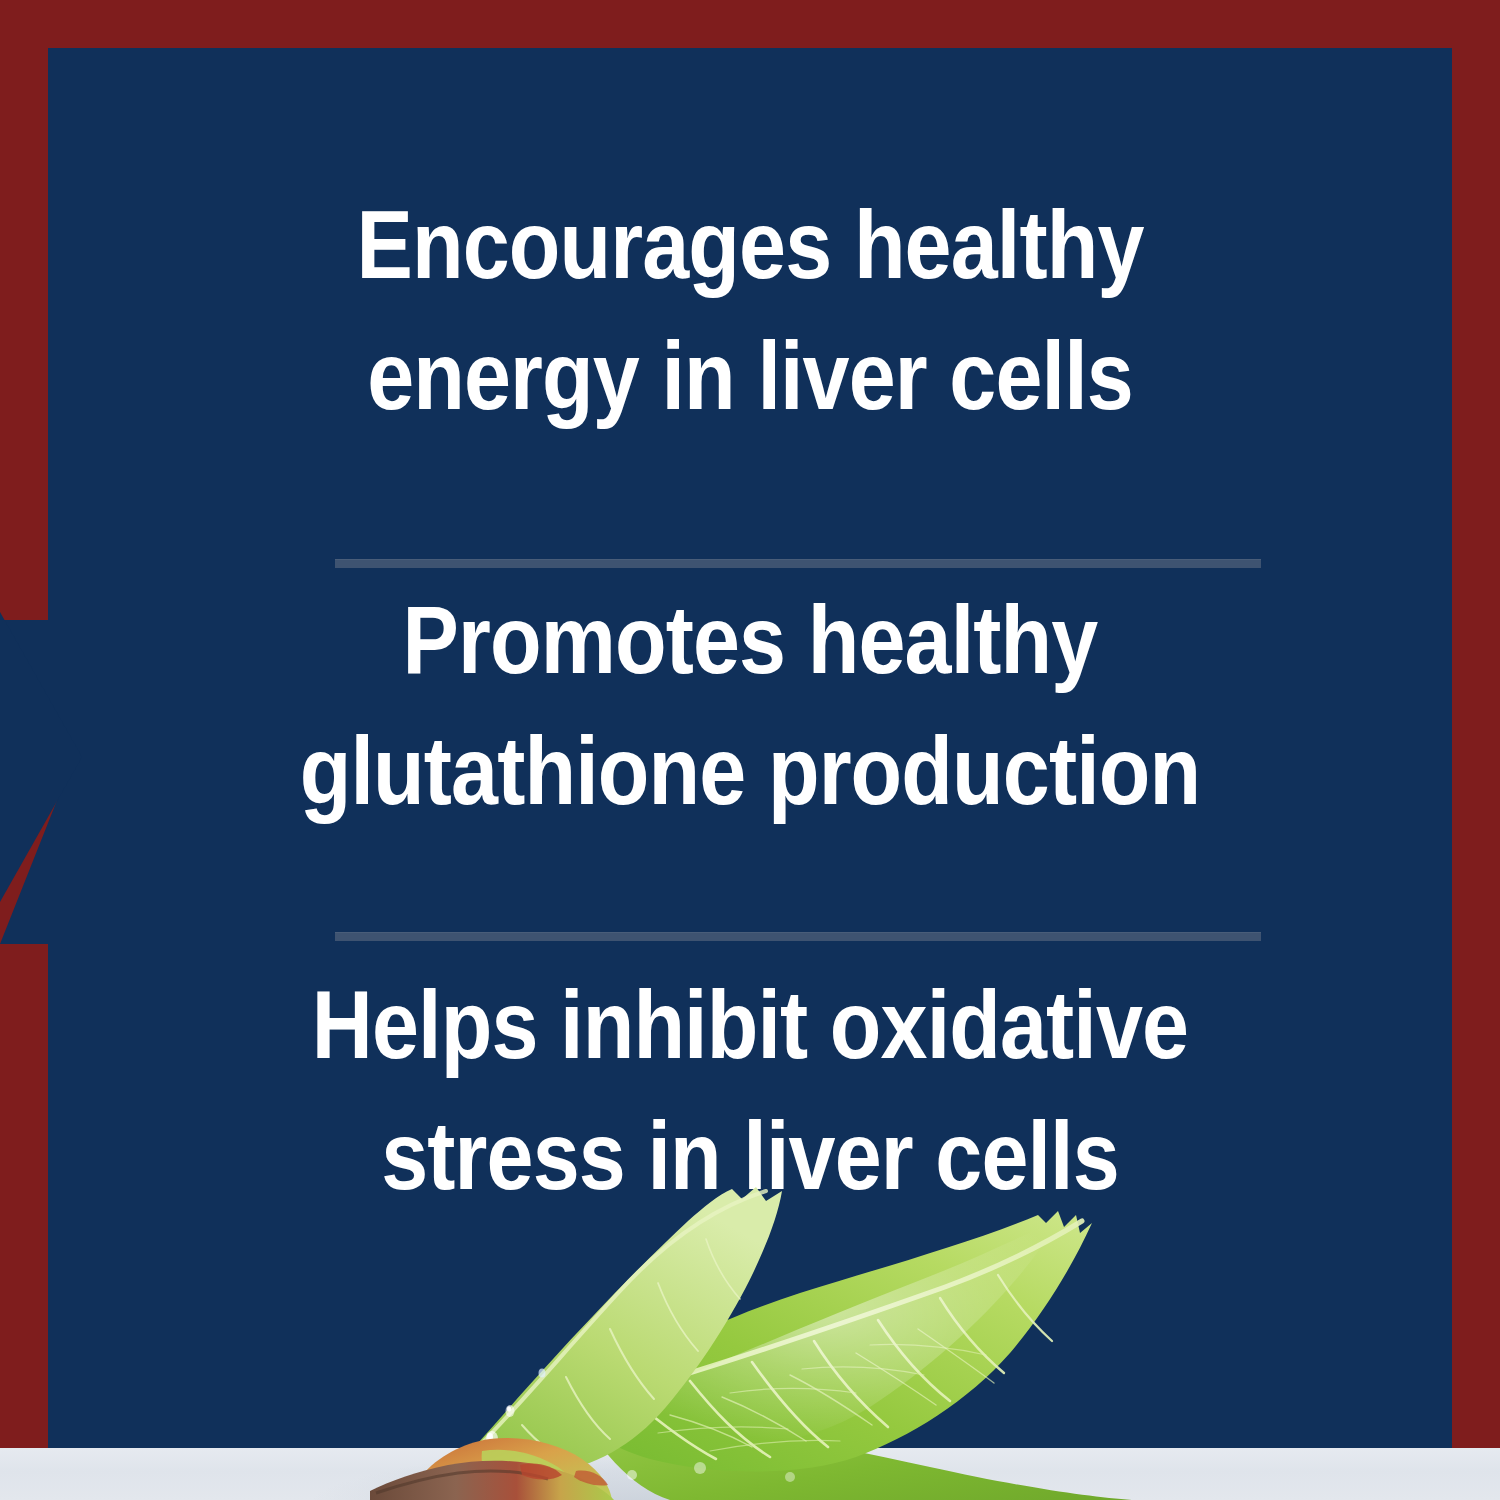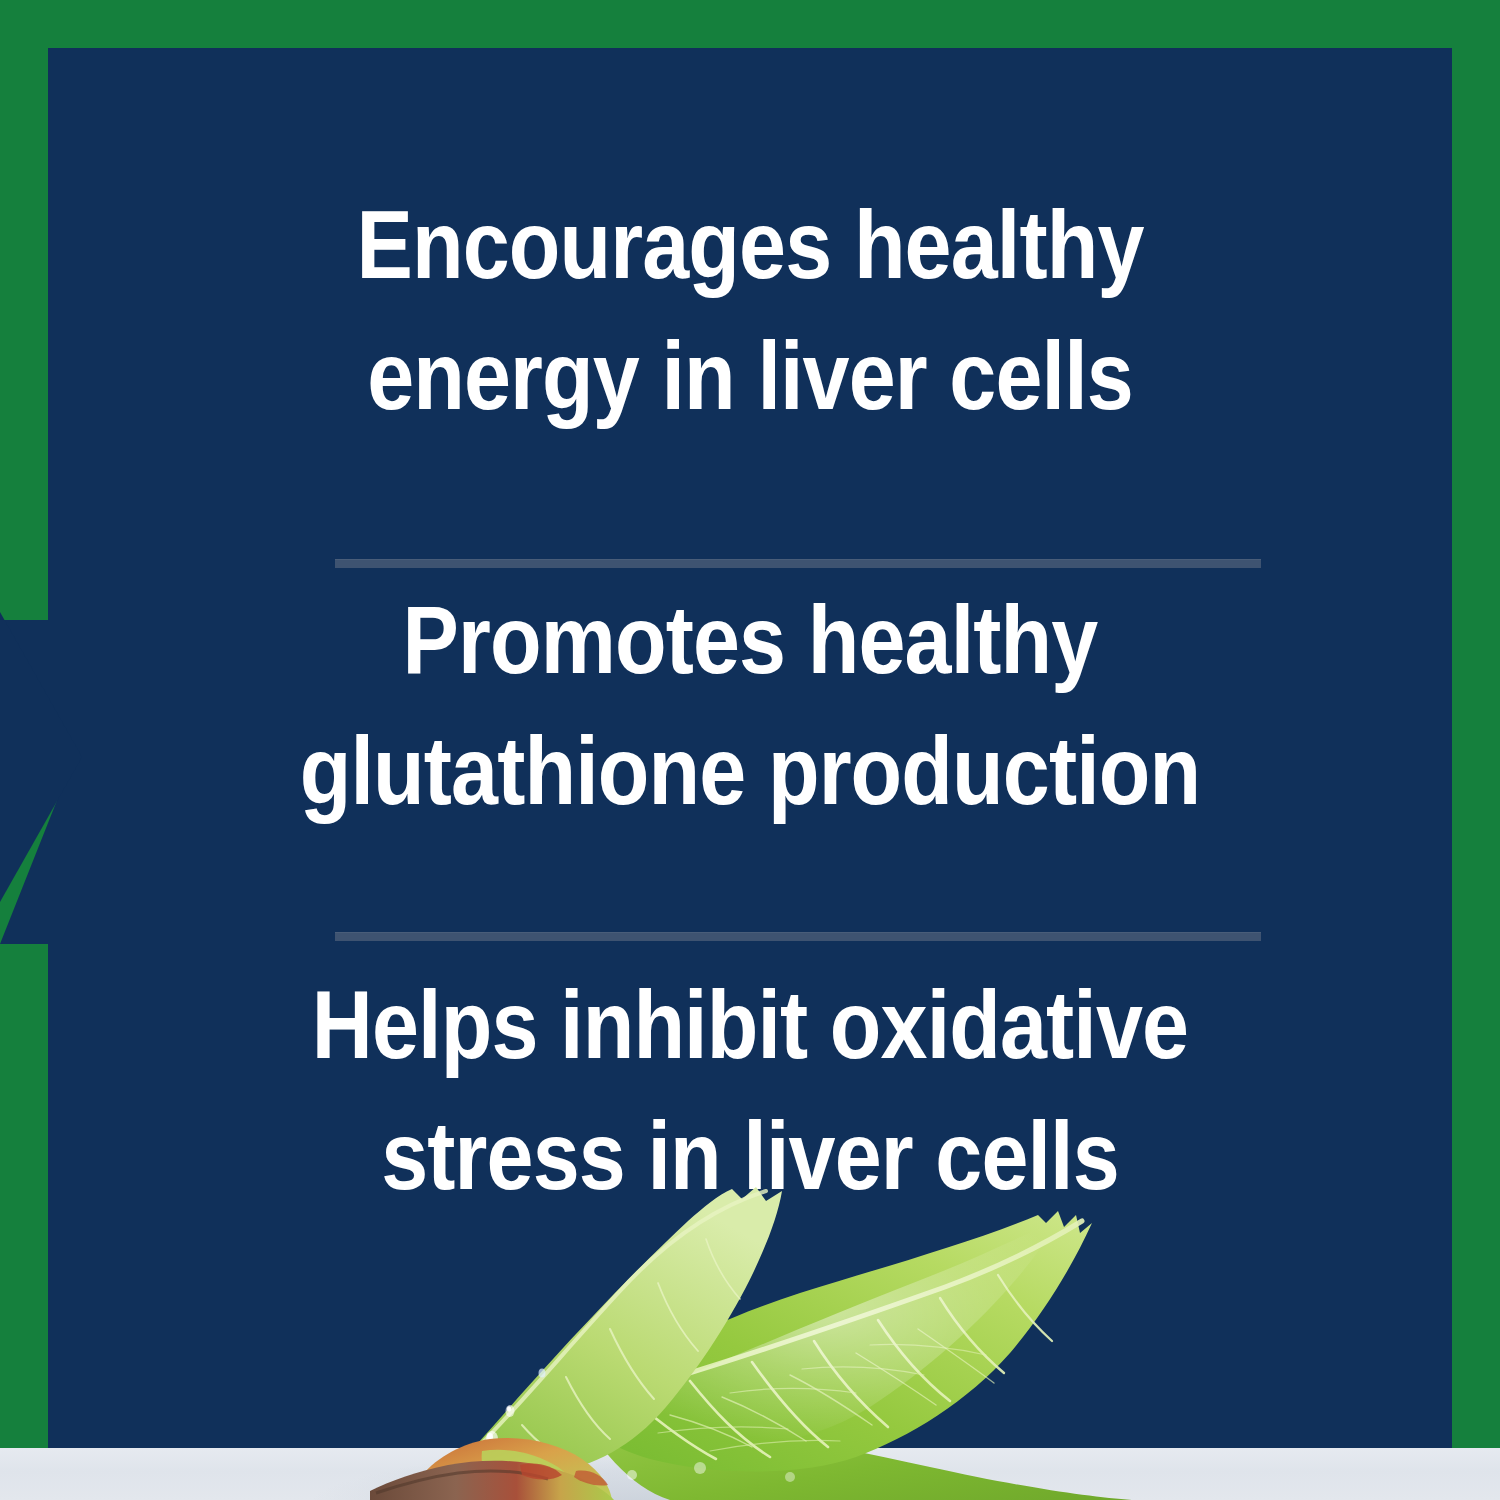--- a/index.html
+++ b/index.html
@@ -11,21 +11,21 @@
     height: 1500px;
     overflow: hidden;
     font-family: "Liberation Sans", sans-serif;
     background: #e2e7ee;
   }
 
   #stage {
     position: relative;
     width: 1500px;
     height: 1500px;
-    background: #15803d;
+    background: #7f1d1d;
   }
 
   
   .bottom-wash {
     position: absolute;
     left: 0;
     top: 1448px;
     width: 1500px;
     height: 52px;
     background: linear-gradient(180deg, #e6eaf0 0%, #dfe4eb 45%, #e3e7ed 100%);

